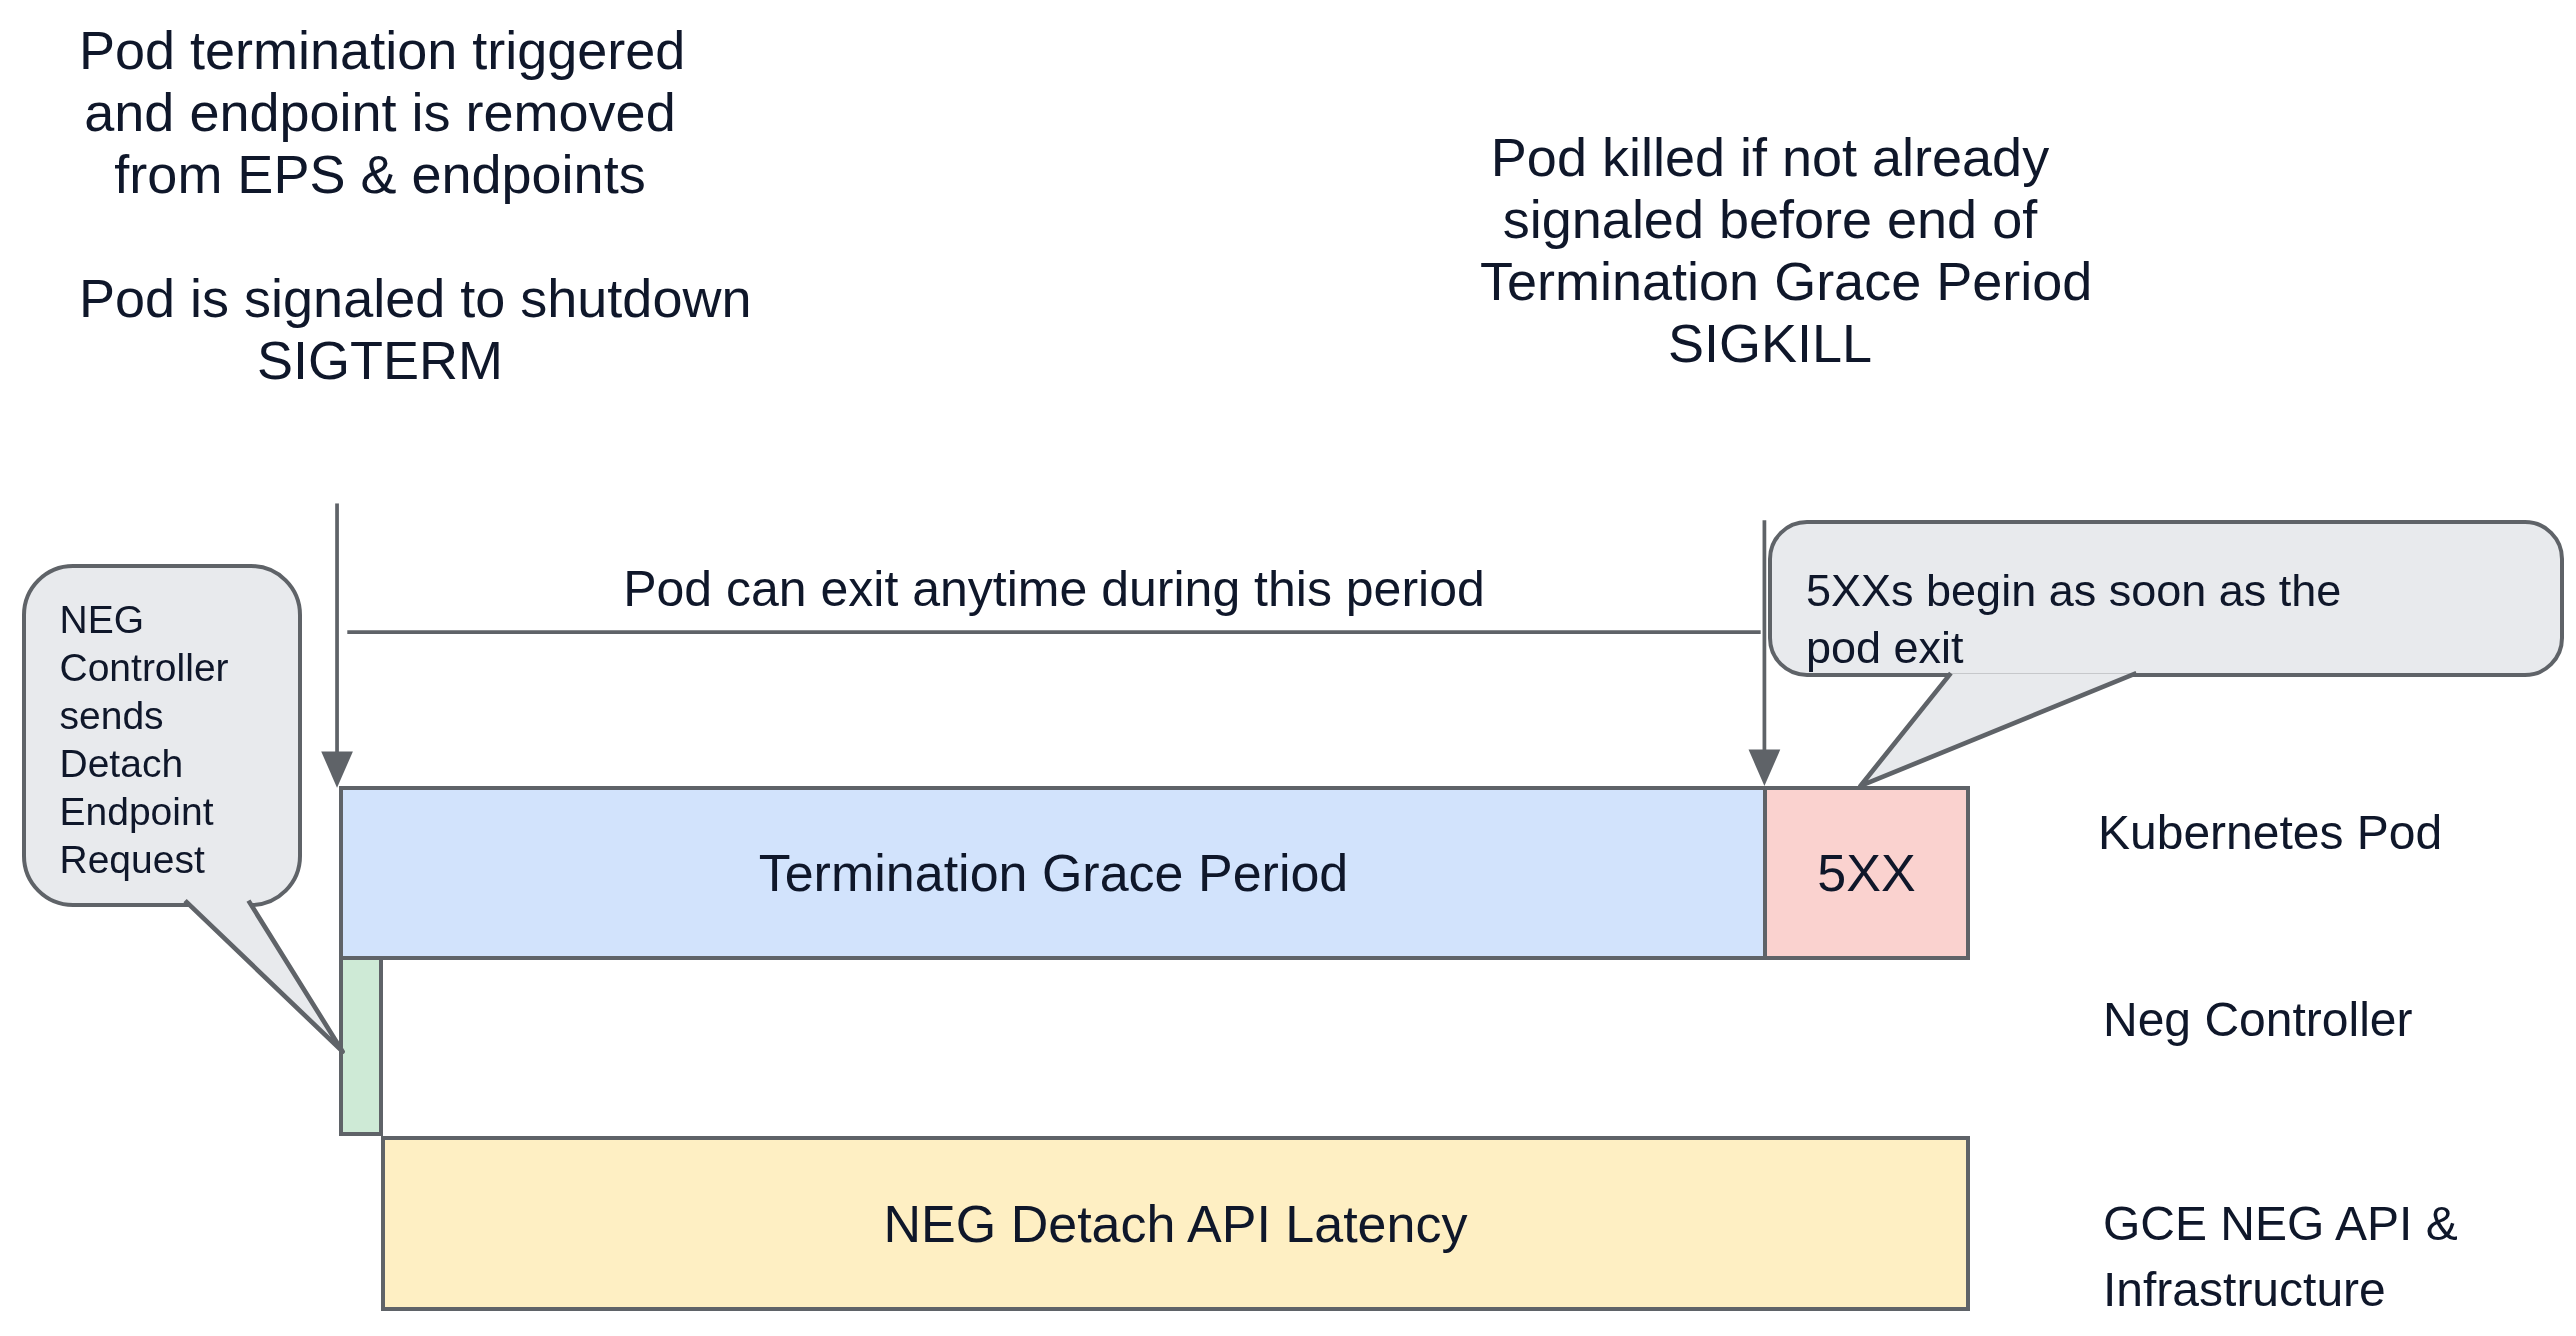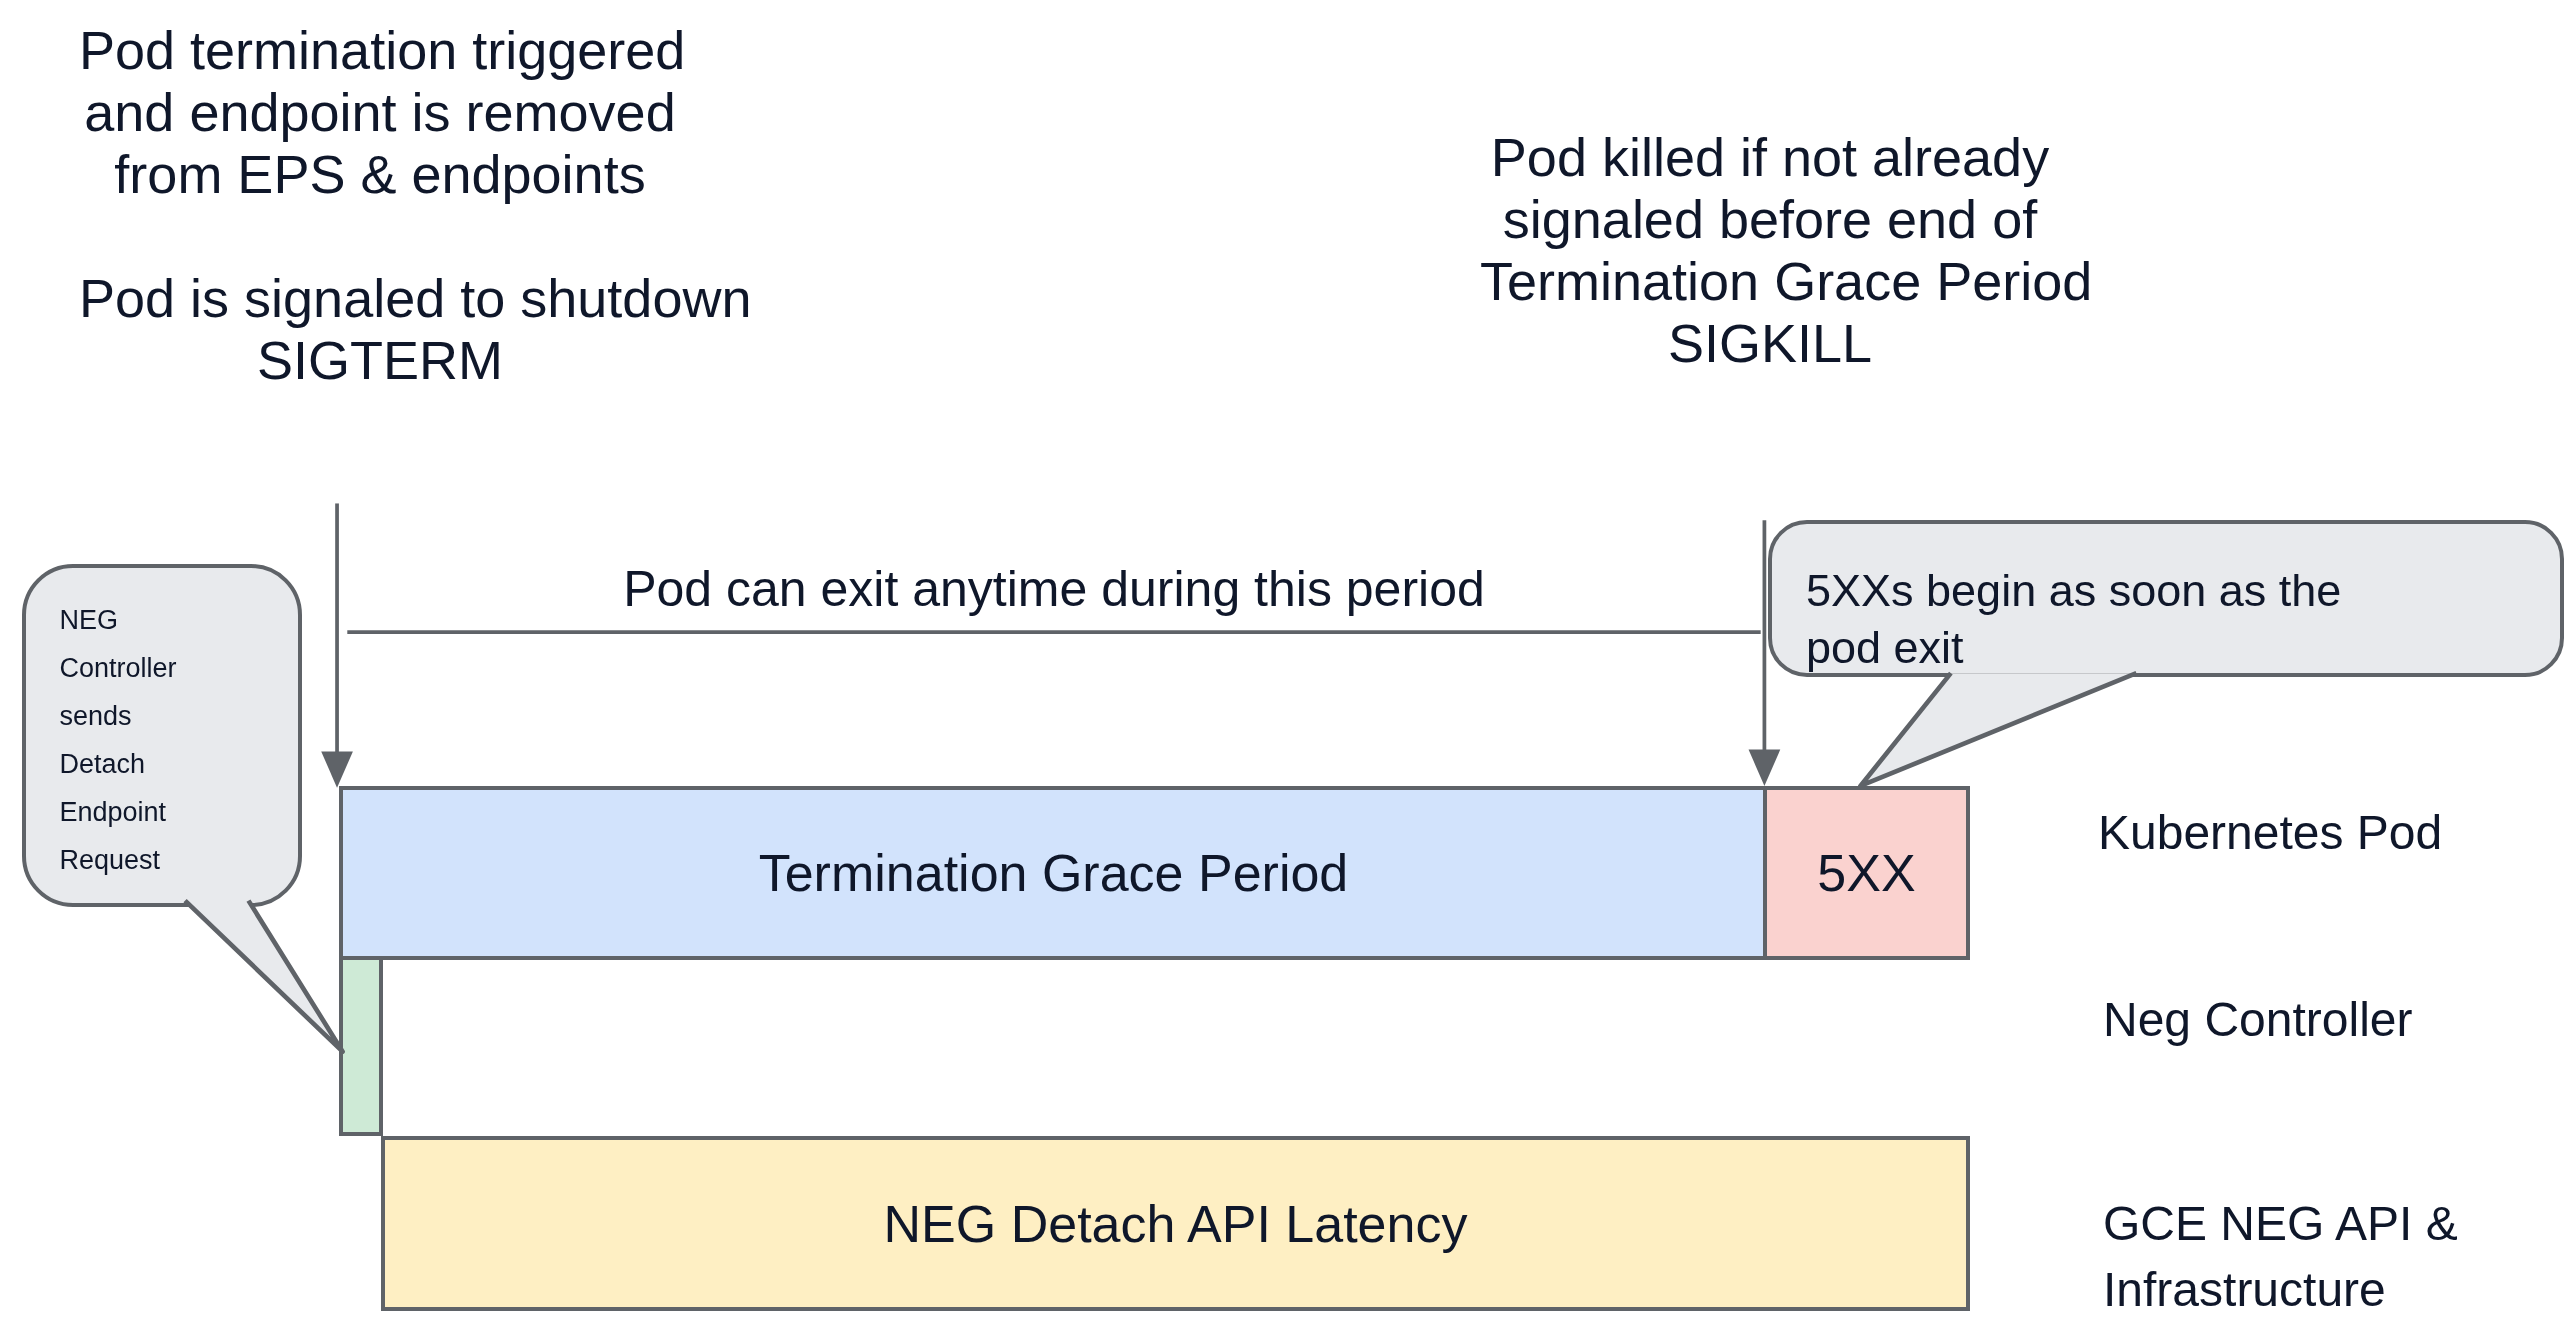--- a/index.html
+++ b/index.html
@@ -31,21 +31,21 @@
   .bar-5xx{left:1763px;top:786px;width:207px;height:174px;background:#fad2cf;}
   .bar-neg{left:339px;top:956px;width:44px;height:180px;background:#ceead6;}
   .bar-latency{left:381px;top:1136px;width:1589px;height:175px;background:#feefc3;}
   
   .bubble{
     position:absolute;box-sizing:border-box;
     background:#e8eaed;border:4.7px solid #5f6368;
   }
   .bubble-left{
     left:21.5px;top:564px;width:280px;height:343px;border-radius:51px;
-    padding:28px 15px 0 34px;font-size:27px;line-height:48px;
+    padding:28px 15px 0 34px;font-size:39px;line-height:48px;
   }
   .bubble-right{
     left:1768px;top:520px;width:796px;height:157px;border-radius:39px;
     padding:38px 28px 0 34px;font-size:45px;line-height:57px;
   }
   .bubble-line{white-space:nowrap;}
   
   .row-label{position:absolute;font-size:48px;line-height:66px;white-space:nowrap;}
   .row-label-k8s{left:2098px;top:800px;}
   .row-label-negctl{left:2103px;top:987px;}

